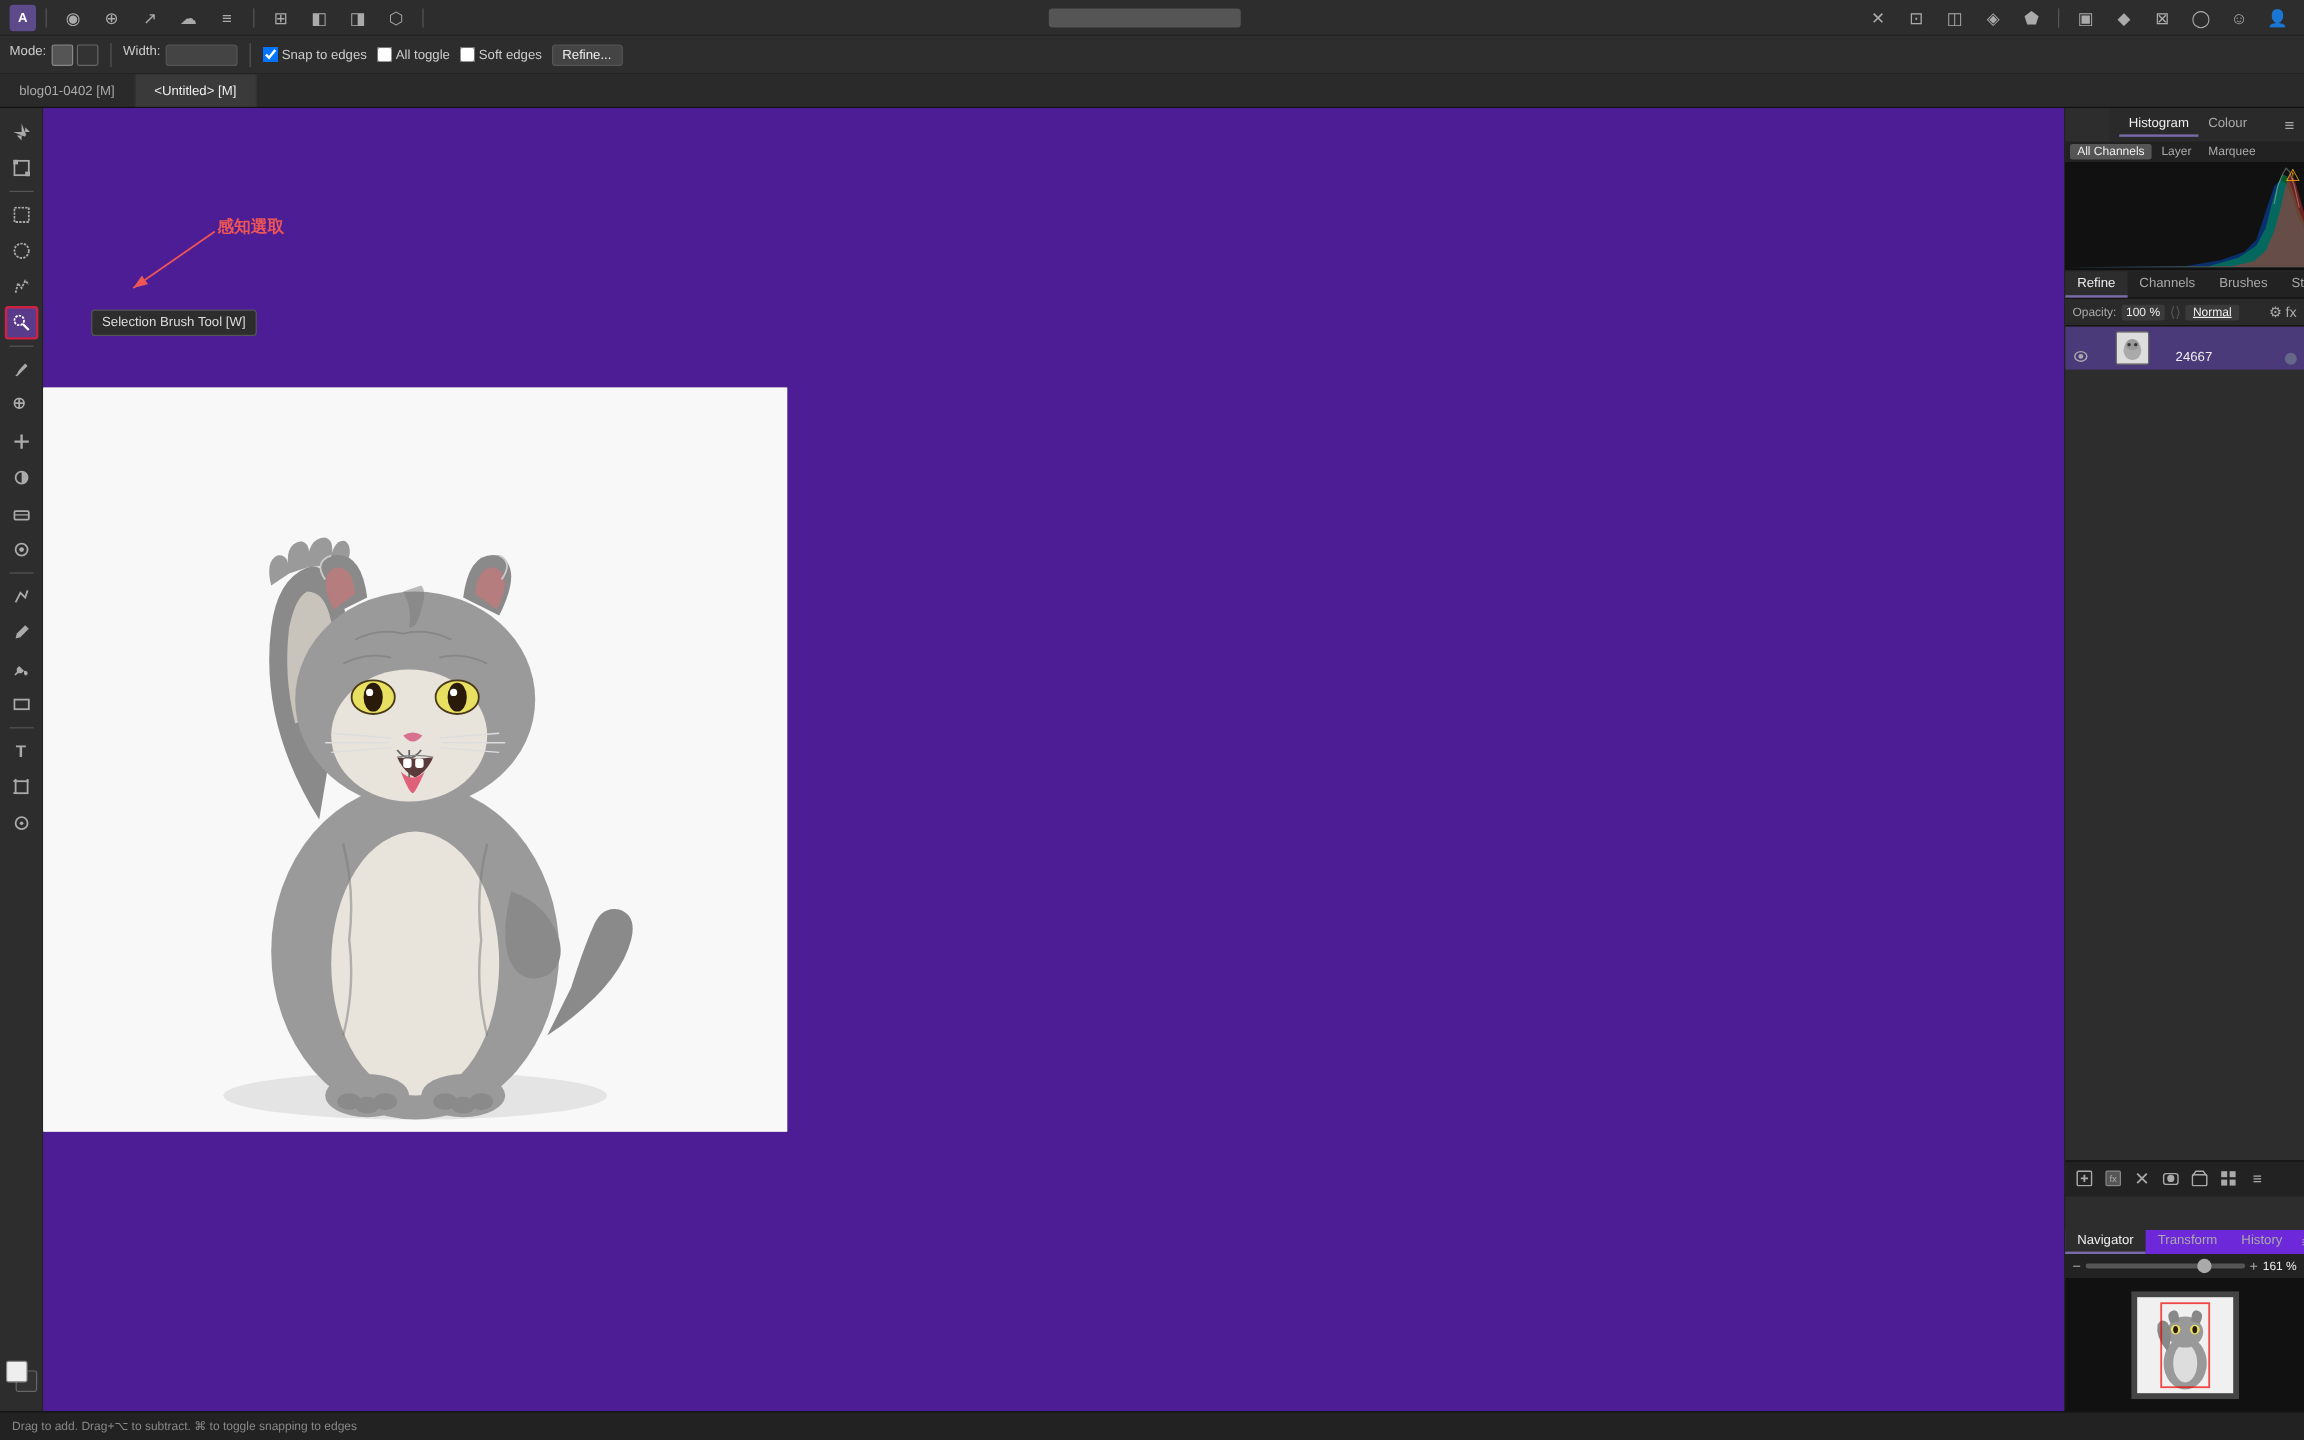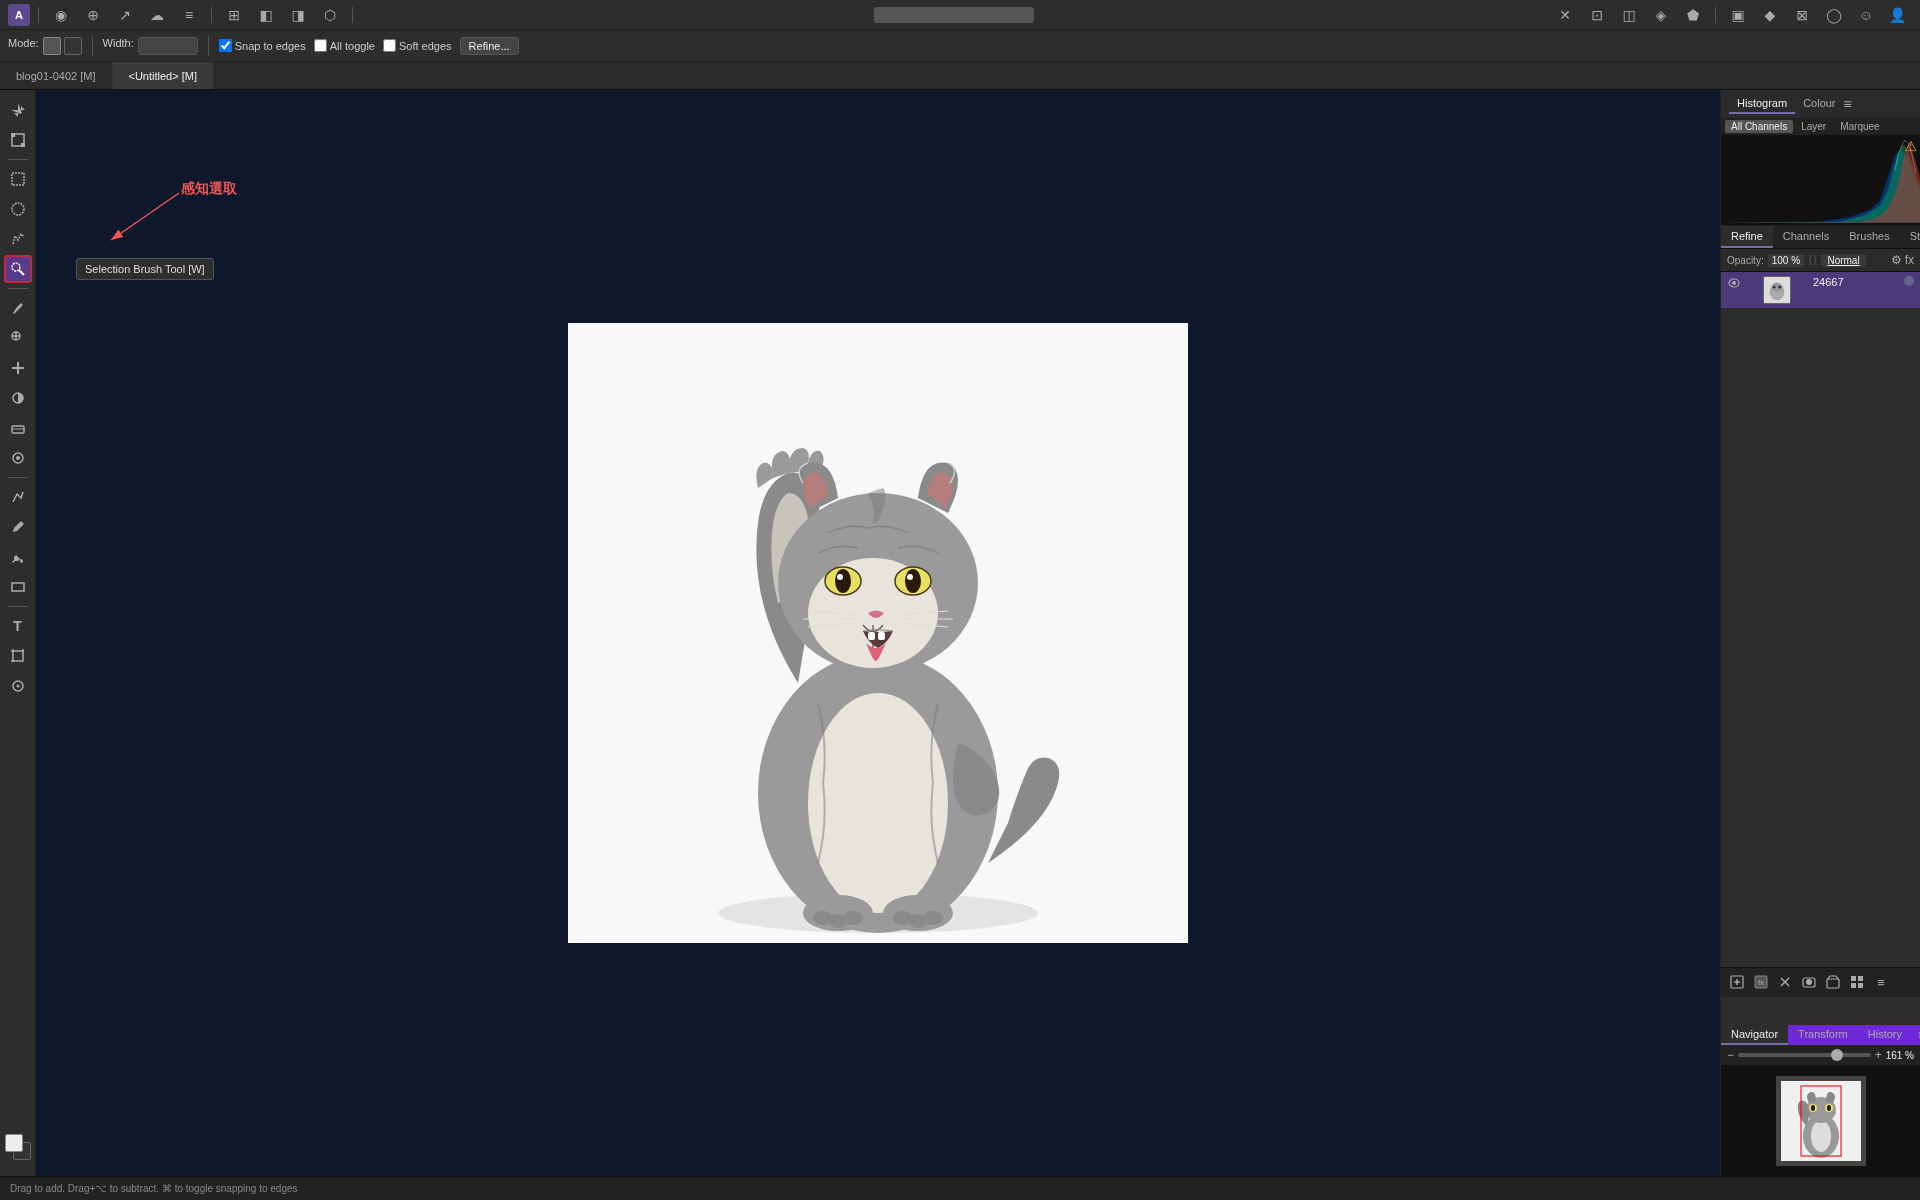--- a/index.html
+++ b/index.html
@@ -36,28 +36,28 @@
     .tool-btn { width: 28px; height: 28px; display: flex; align-items: center; justify-content: center; border-radius: 3px; cursor: pointer; color: #aaa; font-size: 14px; position: relative; }
     .tool-btn.active { background: #5a3a8a; color: #fff; border: 1px solid #e24; }
     .tool-sep { width: 20px; height: 1px; background: #555; margin: 3px 0; }
     .color-swatch-container { margin-top: auto; display: flex; flex-direction: column; align-items: center; gap: 4px; padding-bottom: 10px; }
     .color-swatch { width: 20px; height: 20px; border-radius: 2px; border: 1px solid #888; }
 
     
     .tooltip-box { position: absolute; left: 40px; top: 155px; background: #2d2d2d; border: 1px solid #555; padding: 4px 8px; border-radius: 3px; font-size: 11px; color: #ddd; white-space: nowrap; z-index: 100; }
 
     
-    .canvas-area { flex: 1; background: #0f172a; display: flex; align-items: center; justify-content: center; overflow: hidden; position: relative; }
+    .canvas-area { flex: 1; background: #4c1d95; display: flex; align-items: center; overflow: hidden; position: relative; }
 
     
     .right-panel { width: 200px; background: #2d2d2d; display: flex; flex-direction: column; border-left: 1px solid #222; flex-shrink: 0; }
 
     
     .panel-section { border-bottom: 1px solid #222; }
-    .panel-header { display: flex; align-items: center; justify-content: flex-start; padding: 4px 8px; background: #2a2a2a; }
+    .panel-header { display: flex; align-items: center; justify-content: space-between; padding: 4px 8px; background: #2a2a2a; margin-left: 37px; }
     .panel-tabs { display: flex; gap: 0; }
     .panel-tab { padding: 3px 8px; font-size: 11px; color: #aaa; cursor: pointer; }
     .panel-tab.active { color: #eee; border-bottom: 2px solid #7a6aaa; }
     .panel-more { color: #aaa; cursor: pointer; font-size: 14px; }
 
     .histogram-area { height: 90px; background: #111; position: relative; overflow: hidden; }
     .warning-icon { position: absolute; top: 3px; right: 3px; color: #fa0; font-size: 14px; }
 
     .histogram-sub-tabs { display: flex; padding: 2px 4px; gap: 2px; background: #222; }
     .hist-sub-tab { padding: 1px 6px; font-size: 10px; color: #aaa; cursor: pointer; border-radius: 2px; }
@@ -70,21 +70,21 @@
     .layers-tab.active { color: #eee; border-bottom: 2px solid #7a6aaa; background: #2d2d2d; }
 
     .layers-controls { padding: 4px 6px; display: flex; align-items: center; gap: 4px; background: #2a2a2a; border-bottom: 1px solid #111; }
     .opacity-label { font-size: 10px; color: #aaa; }
     .opacity-value { font-size: 10px; color: #eee; background: #3a3a3a; padding: 1px 4px; border-radius: 2px; min-width: 28px; }
     .blend-mode { font-size: 10px; color: #eee; background: #3a3a3a; padding: 1px 6px; border-radius: 2px; cursor: pointer; text-decoration: underline; }
     .layers-settings { margin-left: auto; display: flex; gap: 3px; }
     .layers-settings span { color: #aaa; cursor: pointer; font-size: 12px; }
 
     .layer-list { flex: 1; overflow-y: auto; }
-    .layer-item { display: flex; align-items: flex-start; padding: 4px 6px; gap: 22px; cursor: pointer; }
+    .layer-item { display: flex; align-items: flex-end; padding: 4px 6px; gap: 22px; cursor: pointer; }
     .layer-item.active { background: #4a3a7a; }
     .layer-eye { width: 14px; height: 14px; display: flex; align-items: center; justify-content: center; color: #aaa; font-size: 11px; }
     .layer-thumb { width: 28px; height: 28px; background: #555; border: 1px solid #666; border-radius: 2px; overflow: hidden; flex-shrink: 0; }
     .layer-name { font-size: 11px; color: #eee; flex: 1; }
     .layer-dot { width: 8px; height: 8px; border-radius: 50%; background: #888; }
 
     .layers-footer { display: flex; padding: 4px 6px; gap: 4px; background: #222; border-top: 1px solid #111; }
     .layers-footer-btn { width: 20px; height: 20px; display: flex; align-items: center; justify-content: center; color: #aaa; font-size: 13px; cursor: pointer; border-radius: 2px; }
 
     

